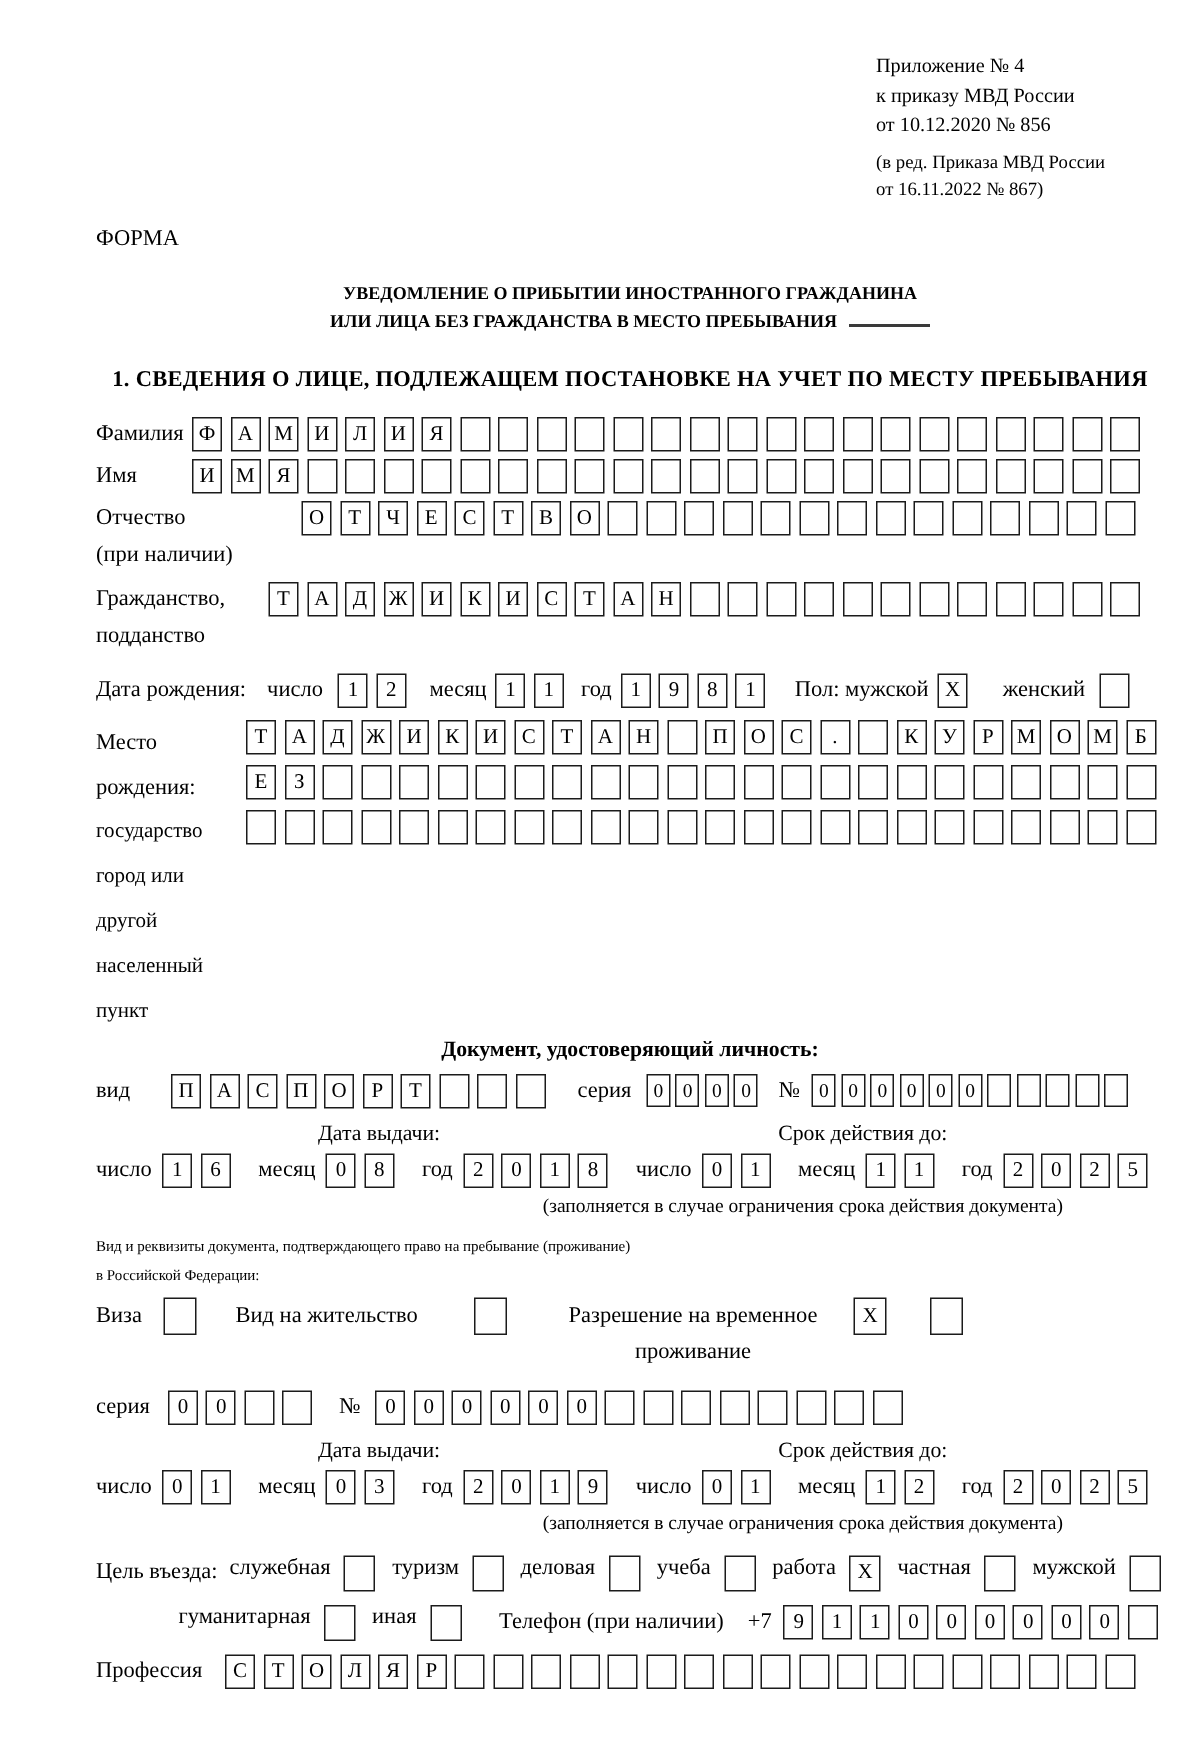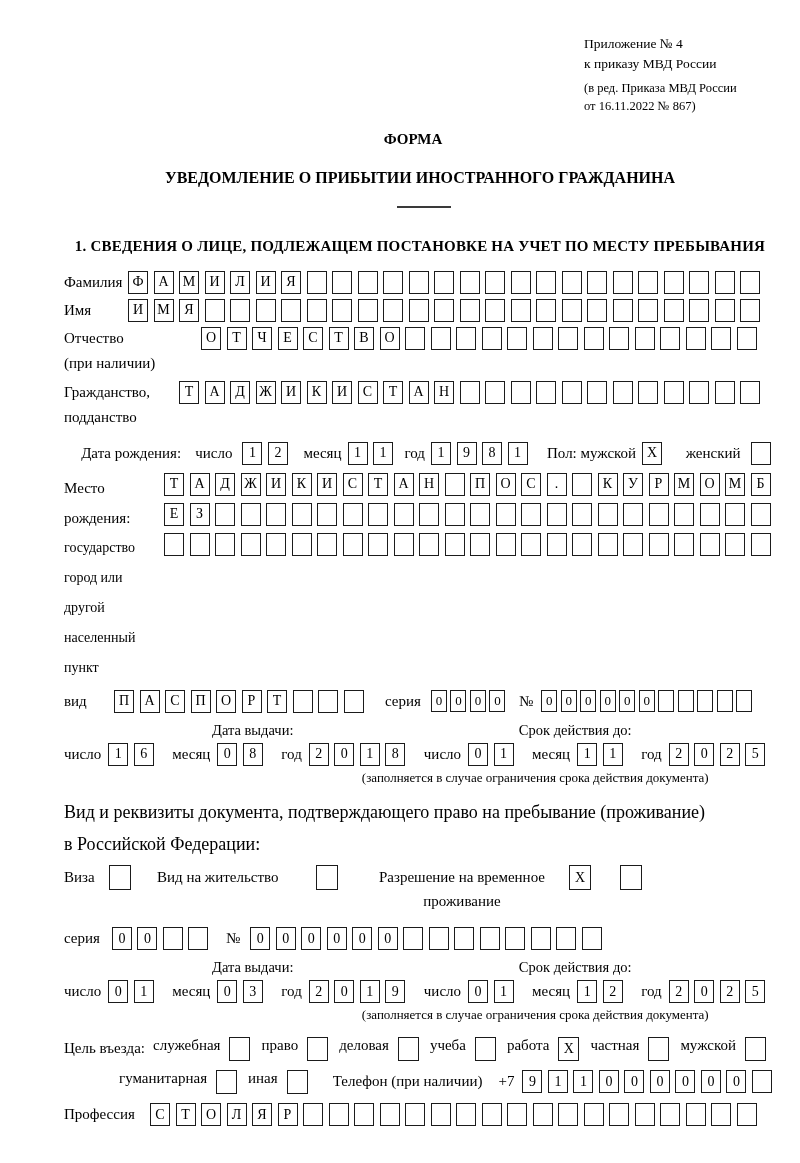--- a/index.html
+++ b/index.html
@@ -4,42 +4,42 @@
 <style>
   html,body{margin:0;padding:0;background:#fff;}
   body{width:800px;height:1163px;overflow:hidden;color:#000;
        font-family:"Liberation Serif","DejaVu Serif",serif;}
   .page{box-sizing:border-box;width:800px;height:1163px;padding:34px 24px 0 64px;}
 
   
   .appendix{margin-left:auto;width:192px;font-size:13.5px;line-height:1.45;}
   .appendix .small{font-size:12.5px;}
   .appendix .gap{margin-top:6px;}
-  .forma{font-weight:bold;font-size:15px;text-align:center;padding-right:14px;margin-top:16px;}
-
-  .title{text-align:center;font-weight:bold;font-size:16px;line-height:1.55;margin-top:18px;}
+  .forma{font-weight:normal;font-size:15px;text-align:left;padding-right:14px;margin-top:16px;}
+
+  .title{text-align:center;font-weight:bold;font-size:12px;line-height:1.55;margin-top:18px;}
   .uline{display:inline-block;width:54px;border-bottom:2px solid #3a3a3a;height:0.9em;margin-left:8px;}
   .sec-heading{text-align:center;font-weight:bold;font-size:15px;margin-top:22px;letter-spacing:0.2px;}
 
   
   .cells{display:inline-flex;flex-wrap:nowrap;}
   .cell{box-sizing:border-box;flex:0 0 auto;width:20px;height:23px;border:1.6px solid #1b1b1b;
         margin-right:5.5px;display:inline-flex;align-items:center;justify-content:center;
         font-size:14px;background:#fff;}
   .cells-sm .cell{width:16px;height:22px;margin-right:3.5px;font-size:13px;}
 
   .frow{display:flex;align-items:flex-start;margin-top:5px;}
   .flabel{flex:0 0 auto;font-size:15px;line-height:23px;}
   .flabel .l2{line-height:26px;}
   .lbl{font-size:15px;line-height:23px;flex:0 0 auto;}
   .w64{width:64px;} .w137{width:137px;} .w115{width:115px;}
   .w50{width:50px;} .w80{width:80px;}
 
   
-  .inline-row{display:flex;align-items:flex-start;margin-top:12px;justify-content:flex-end;}
+  .inline-row{display:flex;align-items:flex-start;margin-top:12px;}
   .mr6{margin-right:6px;} .mr10{margin-right:10px;} .mr14{margin-right:14px;}
   .ml14{margin-left:14px;} .ml18{margin-left:18px;}
 
   
   .split{display:flex;align-items:flex-start;margin-top:8px;}
   .lab-col{flex:0 0 100px;font-size:14px;line-height:30px;}
   .cells-col .cells{display:flex;margin-bottom:7px;}
 
   .doc-heading{text-align:center;font-weight:bold;font-size:14.5px;margin-top:2px;}
 
@@ -47,21 +47,21 @@
   .date-pair{display:flex;margin-top:9px;}
   .dg-left{flex:0 0 358px;}
   .dg-right{flex:1 1 auto;}
   .date-heading{font-size:14.5px;margin-bottom:4px;}
   .dh-left{margin-left:148px;} .dh-right{margin-left:95px;}
   .date-row{display:flex;align-items:center;}
   .date-row .lbl{margin-right:7px;}
   .date-row .cells{margin-right:13px;}
   .footnote{font-size:13px;margin-top:4px;margin-left:-62px;white-space:nowrap;}
 
-  .plain{font-size:18px;line-height:1.65;margin-top:12px;}
+  .plain{font-size:10px;line-height:1.65;margin-top:12px;}
 
   
   .options{display:flex;align-items:flex-start;margin-top:6px;}
   .opt{display:flex;align-items:flex-start;}
   .opt .cell{margin-left:9px;margin-right:0;width:22px;height:25px;}
   .opt-label{font-size:15px;line-height:24px;}
   .opt-label.center{text-align:center;line-height:1.6;}
   .wA{width:36px;} .wB{width:150px;} .wC{width:196px;} .wD{width:176px;}
   .gap30{margin-right:26px;} .gap22{margin-right:20px;}
 
@@ -72,28 +72,29 @@
   .indent55{margin-left:55px;margin-top:9px;}
 </style>
 </head>
 <body>
 
 <div class="page">
 
   <div class="appendix">
     <div>Приложение № 4</div>
     <div>к приказу МВД России</div>
+    <div>от 10.12.2020 № 856</div>
     <div class="small gap">(в ред. Приказа МВД России</div>
     <div class="small">от 16.11.2022 № 867)</div>
   </div>
   <div class="forma">ФОРМА</div>
 
   <div class="title">
     <div>УВЕДОМЛЕНИЕ О ПРИБЫТИИ ИНОСТРАННОГО ГРАЖДАНИНА</div>
-    <div><span class="uline"></span></div>
+    <div><span>ИЛИ ЛИЦА БЕЗ ГРАЖДАНСТВА В МЕСТО ПРЕБЫВАНИЯ</span><span class="uline"></span></div>
   </div>
 
   <div class="sec-heading">1. СВЕДЕНИЯ О ЛИЦЕ, ПОДЛЕЖАЩЕМ ПОСТАНОВКЕ НА УЧЕТ ПО МЕСТУ ПРЕБЫВАНИЯ</div>
 
   <div class="frow" style="margin-top:16px;">
     <span class="flabel w64">Фамилия</span>
     <span class="cells">
         <span class="cell">Ф</span>
         <span class="cell">А</span>
         <span class="cell">М</span>
@@ -327,20 +328,21 @@
           <span class="cell"></span>
           <span class="cell"></span>
           <span class="cell"></span>
           <span class="cell"></span>
           <span class="cell"></span>
           <span class="cell"></span>
         </div>
     </div>
   </div>
 
+  <div class="doc-heading">Документ, удостоверяющий личность:</div>
 
   <div class="frow" style="margin-top:7px;">
     <span class="flabel w50">вид</span>
     <span class="cells">
         <span class="cell">П</span>
         <span class="cell">А</span>
         <span class="cell">С</span>
         <span class="cell">П</span>
         <span class="cell">О</span>
         <span class="cell">Р</span>
@@ -526,21 +528,21 @@
 
   <div class="popt-row">
     <span class="lbl" style="margin-right:8px;">Цель въезда:</span>
     <div class="popt">
         <span>служебная</span>
         <span class="cells">
           <span class="cell"></span>
         </span>
       </div>
     <div class="popt">
-        <span>право</span>
+        <span>туризм</span>
         <span class="cells">
           <span class="cell"></span>
         </span>
       </div>
     <div class="popt">
         <span>деловая</span>
         <span class="cells">
           <span class="cell"></span>
         </span>
       </div>

